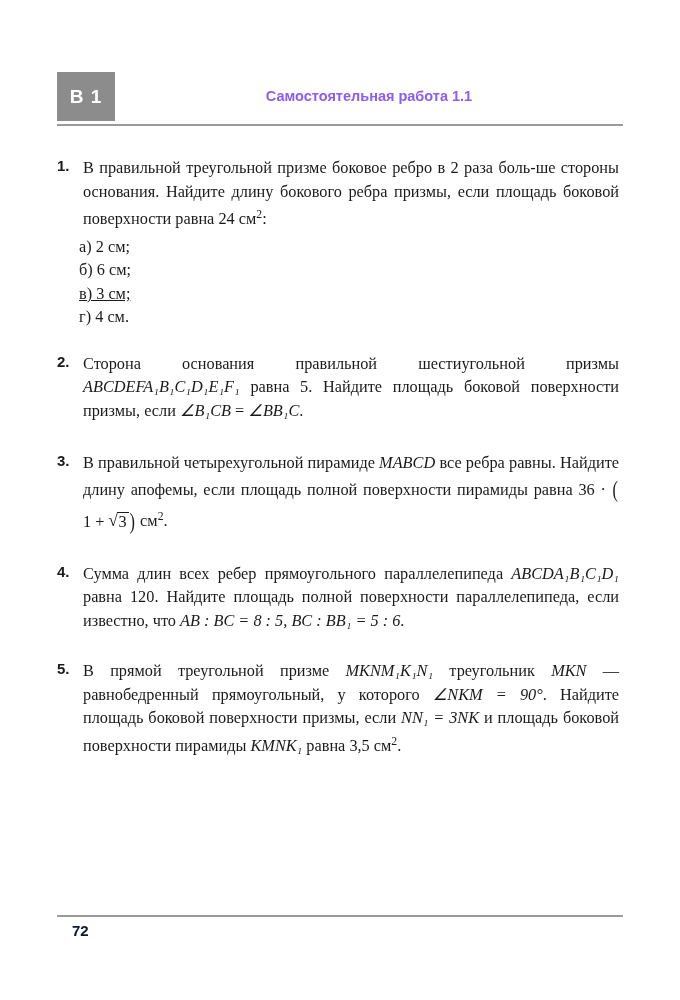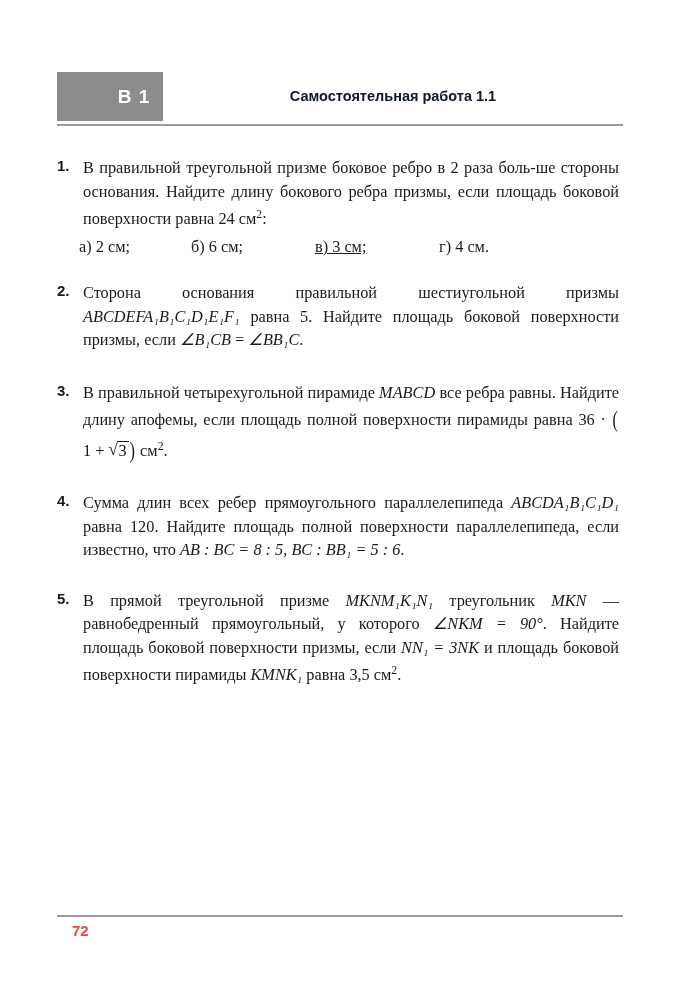--- a/index.html
+++ b/index.html
@@ -38,33 +38,32 @@
     width: 58px;
     background: #8c8c8c;
     color: #ffffff;
     display: flex;
     align-items: center;
     justify-content: center;
     font-family: "Liberation Sans", sans-serif;
     font-weight: bold;
     font-size: 19px;
     letter-spacing: 1px;
-    padding-left: 48px;
   }
   .header-titles {
     flex: 1;
     display: flex;
     flex-direction: column;
     align-items: center;
     justify-content: center;
     font-family: "Liberation Sans", sans-serif;
     font-weight: bold;
     font-size: 14.5px;
     line-height: 19px;
-    color: #0f172a;
+    color: #8b5cf6;
     text-align: center;
   }
   .header-rule {
     position: absolute;
     left: 57px;
     top: 124px;
     width: 566px;
     height: 2px;
     background: #9a9a9a;
   }
@@ -93,20 +92,21 @@
   .task-body {
     flex: 1;
     text-align: justify;
   }
   .task-body p {
     margin: 4px;
   }
   .answers {
     display: flex;
     margin-top: 2px;
+    flex-direction: column;
   }
   .answers span {
     display: inline-block;
   }
   .ans-a { width: 112px; }
   .ans-b { width: 124px; }
   .ans-c { width: 124px; text-decoration: underline; }
 
   i.m { font-style: italic; }
   .sup { font-size: 0.72em; vertical-align: super; font-style: normal; }
@@ -147,21 +147,21 @@
     height: 2px;
     background: #9a9a9a;
   }
   .page-number {
     position: absolute;
     left: 72px;
     top: 922px;
     font-family: "Liberation Sans", sans-serif;
     font-weight: bold;
     font-size: 15px;
-    color: #ef4444;
+    color: #0f172a;
   }
 </style>
 </head>
 <body>
 
 <div class="page">
 
   <div class="header">
     <div class="variant-badge">В 1</div>
     <div class="header-titles">

